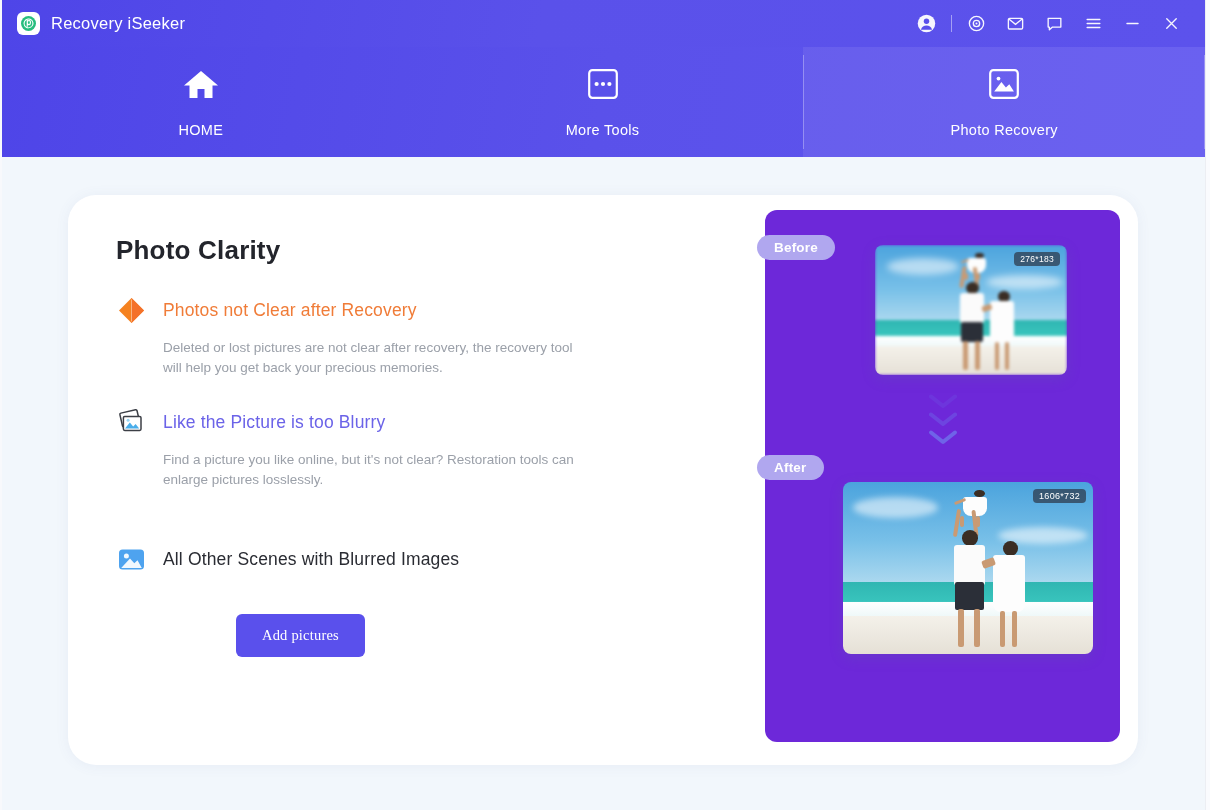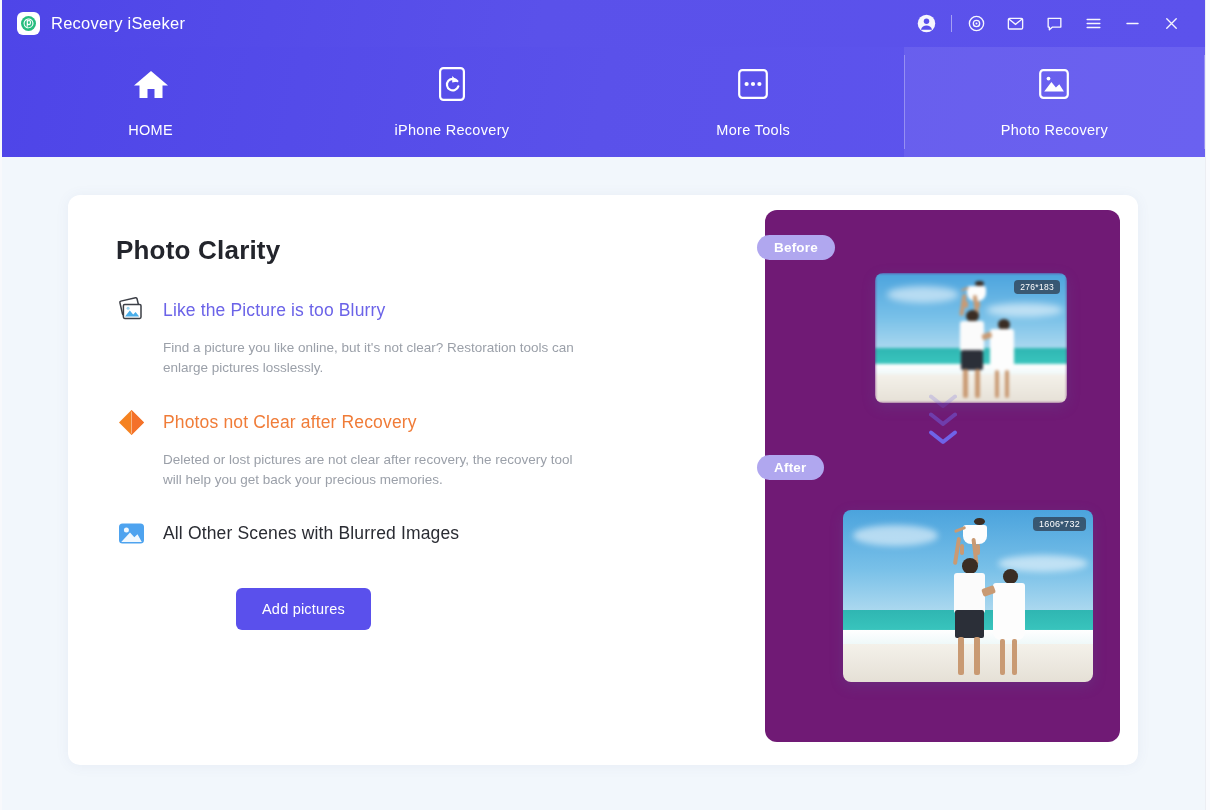--- a/index.html
+++ b/index.html
@@ -134,21 +134,21 @@
   }
 
   
   .content-card {
     position: absolute;
     left: 68px;
     top: 195px;
     width: 1070px;
     height: 570px;
     background: #ffffff;
-    border-radius: 12px;
+    border-radius: 28px;
     box-shadow: 0 1px 14px rgba(80,100,160,0.07);
   }
 
   .left-pane {
     position: absolute;
     left: 48px;
     top: 40px;
     width: 620px;
   }
 
@@ -199,33 +199,33 @@
   }
   .cta-btn {
     display: inline-block;
     background: #5a50ec;
     color: #ffffff;
     font-size: 14.5px;
     border: none;
     border-radius: 6px;
     padding: 13px 26px;
     cursor: pointer;
-    font-family: Liberation Sans, sans-serif;
+    font-family: Liberation Serif, serif;
     letter-spacing: 0.2px;
     text-align: right;
   }
 
   
   .preview-pane {
     position: absolute;
     right: 18px;
     top: 15px;
     width: 355px;
     height: 532px;
-    background: #701a75;
+    background: #6d28d9;
     border-radius: 12px;
   }
 
   .badge-pill {
     position: absolute;
     height: 25px;
     padding: 0 17px;
     border-radius: 13px;
     background: #b0a7ef;
     color: #ffffff;
@@ -237,21 +237,20 @@
     letter-spacing: 0.2px;
   }
   .badge-before { left: -8px; top: 25px; }
   .badge-after  { left: -8px; top: 245px; }
 
   .photo {
     position: absolute;
     border-radius: 8px;
     overflow: hidden;
     box-shadow: 0 4px 14px rgba(90,105,160,0.22);
-    margin-top: 28px;
   }
   .photo-before {
     left: 110px;
     top: 35px;
     width: 192px;
     height: 130px;
   }
   .photo-after {
     left: 78px;
     top: 272px;
@@ -427,30 +426,20 @@
 
     <div class="nav-tab">
       <div class="nav-icon">
         <svg width="38" height="32" viewBox="0 0 38 32" fill="#ffffff">
           <path d="M19 3 L36 17.5 h-5.5 V30 h-8 V21 h-7 v9 h-8 V17.5 H2 Z"></path>
         </svg>
       </div>
       <div class="nav-label">HOME</div>
     </div>
 
-    <div class="nav-tab">
-      <div class="nav-icon">
-        <svg width="26" height="34" viewBox="0 0 26 34" fill="none">
-          <rect x="1.1" y="1.1" width="23.8" height="31.8" rx="3.4" stroke="#ffffff" stroke-width="2.2"></rect>
-          <path d="M18.4 14.1a5.8 5.8 0 1 0 .9 5.2" stroke="#ffffff" stroke-width="2.2" stroke-linecap="round"></path>
-          <path d="M13.2 8.9 19 14.4l-5.8 1.1z" fill="#ffffff"></path>
-        </svg>
-      </div>
-      <div class="nav-label">iPhone Recovery</div>
-    </div>
 
     <div class="nav-tab">
       <div class="nav-icon">
         <svg width="30" height="30" viewBox="0 0 30 30" fill="none">
           <rect x="1.2" y="1.2" width="27.6" height="27.6" rx="3.2" stroke="#ffffff" stroke-width="2.2"></rect>
           <circle cx="8.6" cy="15" r="2.1" fill="#ffffff"></circle>
           <circle cx="15" cy="15" r="2.1" fill="#ffffff"></circle>
           <circle cx="21.4" cy="15" r="2.1" fill="#ffffff"></circle>
         </svg>
       </div>
@@ -467,51 +456,51 @@
       </div>
       <div class="nav-label">Photo Recovery</div>
     </div>
   </div>
 
   <div class="content-card">
 
     <div class="left-pane">
 
       <div class="page-title">Photo Clarity</div>
+
+      <div class="feature">
+        <div class="feature-head">
+          <div class="feature-ico">
+            <svg width="29" height="29" viewBox="0 0 29 29">
+              <path d="M14.5 2 27 14.5 14.5 27 2 14.5z" fill="#f58220"></path>
+              <path d="M14.5 2 27 14.5 14.5 27z" fill="#f4712a"></path>
+              <path d="M14.3 3.6h.5v21.8h-.5z" fill="#ffffff" opacity="0.85"></path>
+            </svg>
+          </div>
+          <div class="feature-title orange">Photos not Clear after Recovery</div>
+        </div>
+        <div class="feature-desc">Deleted or lost pictures are not clear after recovery, the recovery tool will help you get back your precious memories.</div>
+      </div>
 
       <div class="feature">
         <div class="feature-head">
           <div class="feature-ico">
             <svg width="28" height="28" viewBox="0 0 28 28" fill="none">
               <rect x="2.6" y="5.4" width="17.6" height="14" rx="1.3" transform="rotate(-13 2.6 5.4)" fill="#ffffff" stroke="#3c3f46" stroke-width="1.5"></rect>
               <rect x="6.4" y="8.4" width="17.6" height="14" rx="1.3" fill="#ffffff" stroke="#3c3f46" stroke-width="1.5"></rect>
               <path d="M8 20.4l4.8-6 3.4 4 2.4-2.4 3.6 4.4z" fill="#4aaeea"></path>
               <circle cx="11.1" cy="12.3" r="1.5" fill="#9ad7f5"></circle>
             </svg>
           </div>
           <div class="feature-title violet">Like the Picture is too Blurry</div>
         </div>
         <div class="feature-desc">Find a picture you like online, but it's not clear? Restoration tools can enlarge pictures losslessly.</div>
       </div>
 
-      <div class="feature">
-        <div class="feature-head">
-          <div class="feature-ico">
-            <svg width="29" height="29" viewBox="0 0 29 29">
-              <path d="M14.5 2 27 14.5 14.5 27 2 14.5z" fill="#f58220"></path>
-              <path d="M14.5 2 27 14.5 14.5 27z" fill="#f4712a"></path>
-              <path d="M14.3 3.6h.5v21.8h-.5z" fill="#ffffff" opacity="0.85"></path>
-            </svg>
-          </div>
-          <div class="feature-title orange">Photos not Clear after Recovery</div>
-        </div>
-        <div class="feature-desc">Deleted or lost pictures are not clear after recovery, the recovery tool will help you get back your precious memories.</div>
-      </div>
-
-      <div class="feature" style="margin-top:28px;">
+      <div class="feature" style="margin-top:54px;">
         <div class="feature-head">
           <div class="feature-ico">
             <svg width="27" height="27" viewBox="0 0 27 27">
               <rect x="1" y="3.4" width="25" height="20.2" rx="3.6" fill="#4ea3ef"></rect>
               <circle cx="8.4" cy="10.1" r="2.5" fill="#ffffff" opacity="0.92"></circle>
               <path d="M3.2 22.1 12 12.4l4.3 4.9 3.2-3 4.3 7.8z" fill="#ffffff" opacity="0.92"></path>
             </svg>
           </div>
           <div class="feature-title dark">All Other Scenes with Blurred Images</div>
         </div>

